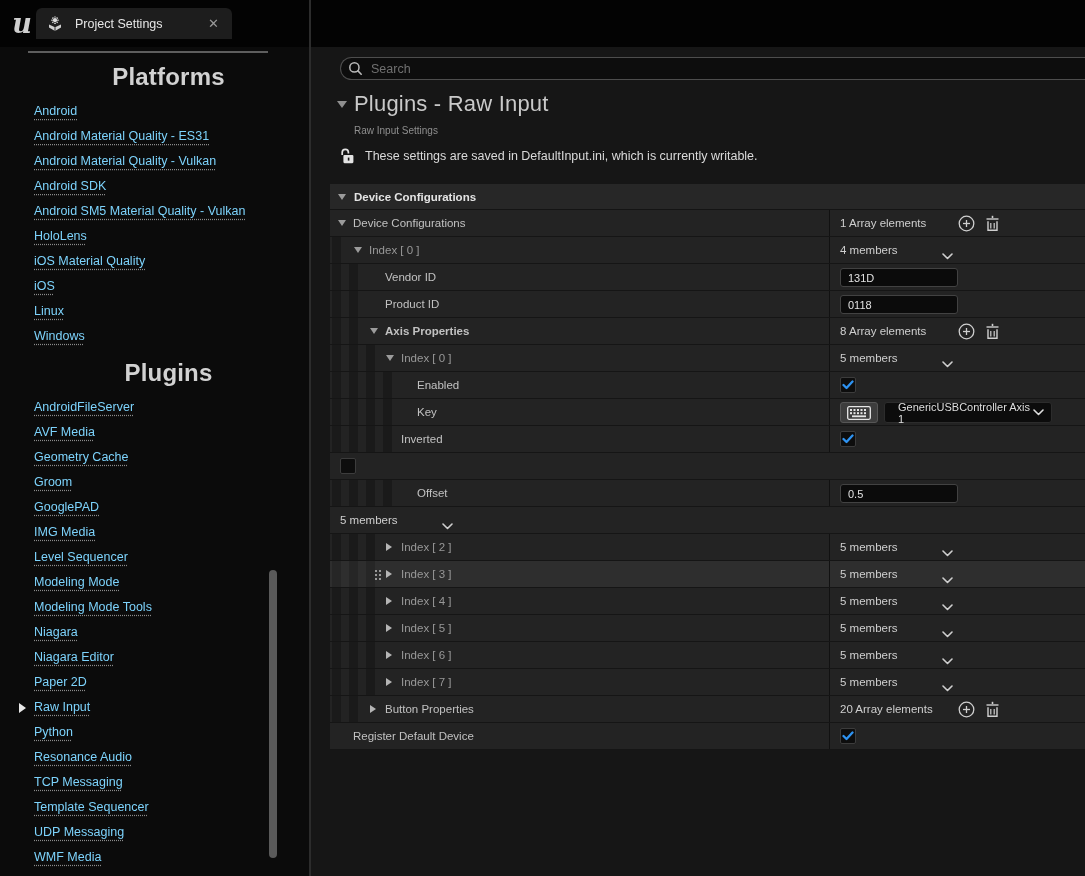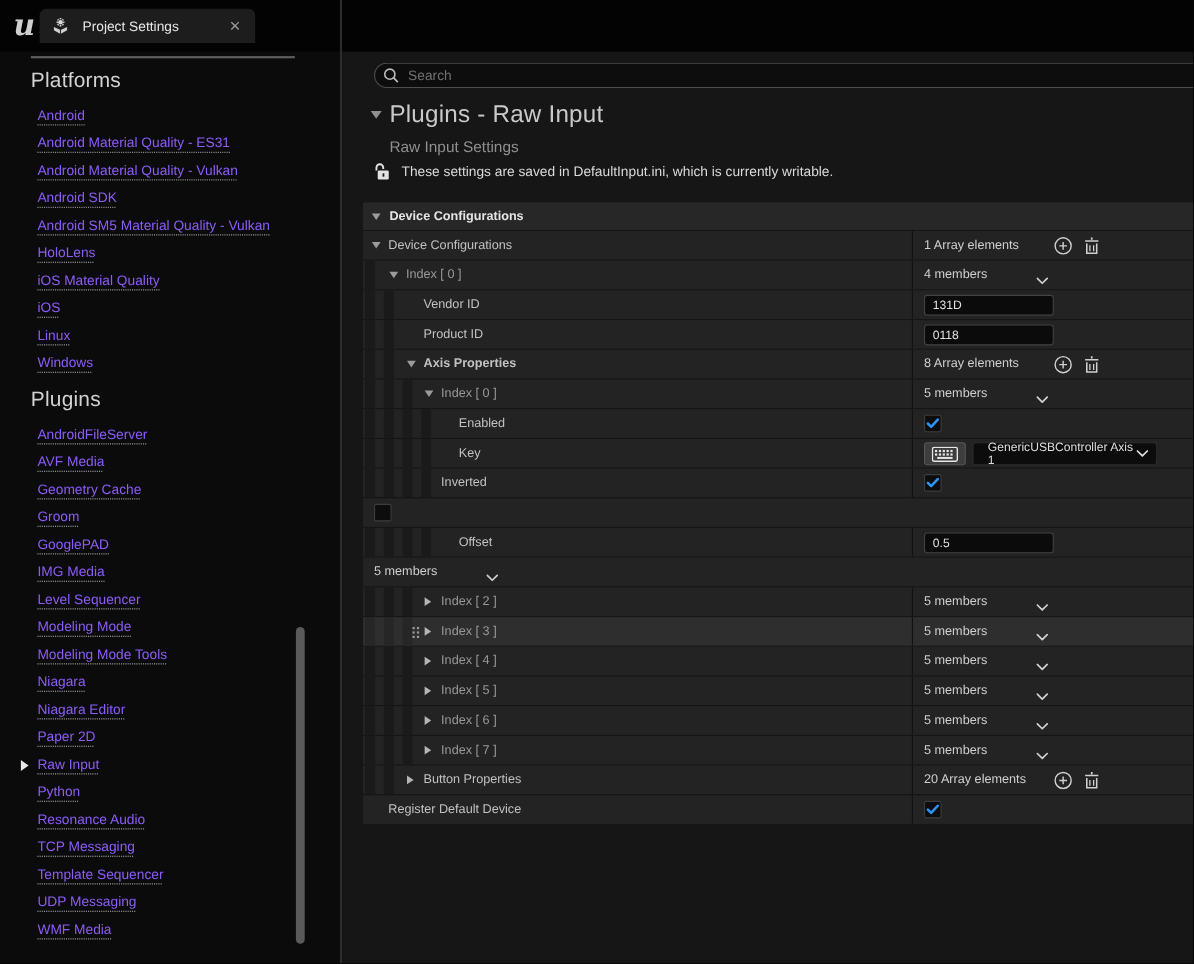--- a/index.html
+++ b/index.html
@@ -15,23 +15,23 @@
   .tab { position:absolute; left:36px; top:8px; width:196px; height:31px; background:#1d1d1d;
          border-radius:6px 6px 0 0; display:flex; align-items:center; padding:0 10px; }
   .tab-icon { width:18px; height:18px; margin-right:11px; display:flex; }
   .tab-label { color:#e6e6e6; font-size:12.5px; flex:1; }
   .tab-close { color:#9a9a9a; font-size:13px; cursor:pointer; padding:0 3px; }
 
   
   .sidebar { position:absolute; left:0; top:47px; width:309px; height:829px; background:#0b0b0b; overflow:hidden; }
   .sidebar-hairline { position:absolute; left:28px; top:4px; width:240px; height:2px; background:#5e5e5e; }
   .nav { position:absolute; left:0; top:6px; width:100%; }
-  .nav-section-title { color:#d2d2d2; font-size:19px; font-weight:400; margin:10px 0 8px 28px; letter-spacing:.2px; }
+  .nav-section-title { color:#d2d2d2; font-size:24px; font-weight:700; margin:10px 0 8px 28px; letter-spacing:.2px;text-align:center; }
   .nav-item { position:relative; height:25px; line-height:25px; padding-left:34px; font-size:12.5px; }
-  .nav-item a { color:#8b5cf6; text-decoration:underline dotted; text-decoration-color:#8b8b8b;
+  .nav-item a { color:#7dd3fc; text-decoration:underline dotted; text-decoration-color:#8b8b8b;
                 text-underline-offset:4px; cursor:pointer; }
   .nav-sel-arrow { position:absolute; left:19px; top:8px; width:0; height:0;
                    border-left:7px solid #e8e8e8; border-top:5px solid transparent; border-bottom:5px solid transparent; }
   .side-scroll { position:absolute; left:269px; top:523px; width:8px; height:288px; background:#5a5a5a; border-radius:4px; }
 
   
   .vdivider { position:absolute; left:309px; top:0; width:2px; height:876px; background:#2c2c2c; }
   .main { position:absolute; left:311px; top:47px; width:774px; height:829px; background:#161616; }
 
   .search { position:absolute; left:29px; top:10px; width:745px; height:23px; background:#0d0d0d;
@@ -39,21 +39,21 @@
             display:flex; align-items:center; padding-left:7px; }
   .search svg { flex:none; }
   .search input { background:transparent; border:none; outline:none; color:#cfcfcf; font-size:12.5px;
                   margin-left:8px; width:600px; font-family:inherit; }
   .search input::placeholder { color:#707070; }
 
   .title-row { position:absolute; left:26px; top:44px; display:flex; align-items:center; }
   .tri-down { width:0; height:0; border-top:7px solid #8f8f8f; border-left:5px solid transparent;
               border-right:5px solid transparent; margin-right:7px; }
   .page-title { color:#c9c9c9; font-size:22px; font-weight:400; letter-spacing:.2px; }
-  .subtitle { position:absolute; left:43px; top:78px; color:#8f8f8f; font-size:14px; }
+  .subtitle { position:absolute; left:43px; top:78px; color:#8f8f8f; font-size:10px; }
   .notice { position:absolute; left:29px; top:100px; display:flex; align-items:center; }
   .notice-text { color:#dadada; font-size:12.5px; margin-left:10px; }
 
   
   .details { position:absolute; left:19px; top:137px; width:755px; }
   .cat-header { height:26px; background:#272727; display:flex; align-items:center; padding-left:8px;
                 border-bottom:1px solid #141414; }
   .cat-header .ctri { width:0; height:0; border-top:6px solid #9b9b9b; border-left:4.5px solid transparent;
                       border-right:4.5px solid transparent; margin-right:8px; }
   .cat-title { color:#e4e4e4; font-size:11.5px; font-weight:bold; }

